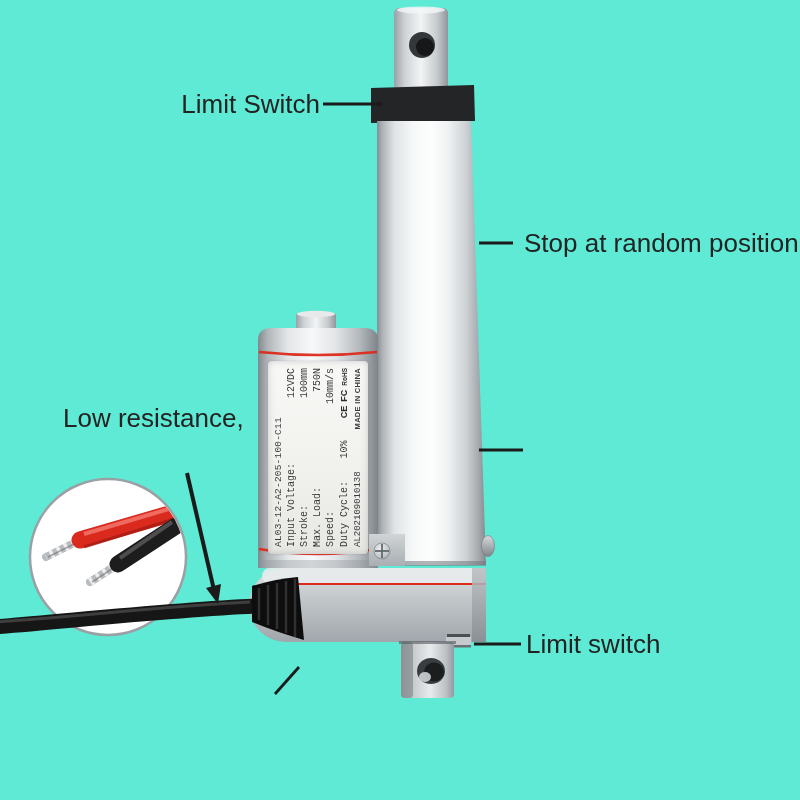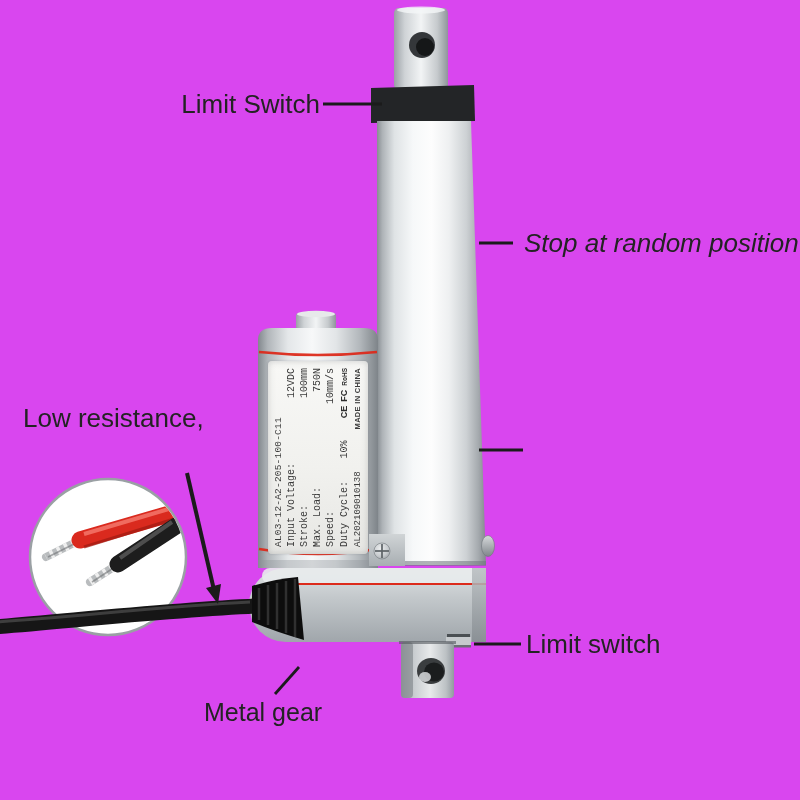--- a/index.html
+++ b/index.html
@@ -1,22 +1,22 @@
 <!DOCTYPE html>
 <html><head>
 <meta charset="utf-8">
 <style>
   html,body{margin:0;padding:0;background:#ffffff;}
-  .stage{position:relative;width:800px;height:800px;background:#d946ef;overflow:hidden;
+  .stage{position:relative;width:800px;height:800px;background:#5eead4;overflow:hidden;
          font-family:"Liberation Sans",sans-serif;}
   .artwork{position:absolute;left:0;top:0;}
   .ann{position:absolute;color:#232323;font-size:26px;line-height:30px;white-space:nowrap;}
   .ann-right{text-align:right;}
   .ann-small{font-size:25px;}
-  .two-line{white-space:normal;line-height:31px;font-size:26px;}
+  .two-line{white-space:normal;line-height:31px;font-size:26px;margin-left:40px;}
   
   .dev-label{position:absolute;left:268px;top:361px;width:100px;height:193px;
      background:linear-gradient(180deg,#f8f8f6 0%,#f1f1ee 55%,#e7e7e4 100%);
      border-radius:4px;box-shadow:inset 0 0 7px rgba(70,75,80,.25), 0 0 2px rgba(90,95,100,.35);}
   .dev-label-inner{position:absolute;left:0;top:193px;width:193px;height:100px;
      transform-origin:0 0;transform:rotate(-90deg);
      box-sizing:border-box;padding:5px 7px 4px 7px;
      display:flex;flex-direction:column;justify-content:space-between;
      font-family:"Liberation Mono",monospace;color:#3b3b3b;font-size:10px;}
   .lrow{display:flex;justify-content:space-between;align-items:baseline;
@@ -188,26 +188,25 @@
       <line x1="299" y1="667" x2="275" y2="694" stroke-width="2.8"></line>
     </g>
     <g>
       <line x1="187" y1="473" x2="214" y2="590" stroke="#1b1b1b" stroke-width="4"></line>
       <polygon points="218,604 206,588 221,584" fill="#1b1b1b"></polygon>
     </g>
   </svg>
 
   <div class="ann ann-right" style="left:140px;top:89px;width:180px;">Limit Switch</div>
 
-  <div class="ann" style="left:524px;top:228px;font-style:italic;">Stop at random position</div>
+  <div class="ann" style="left:524px;top:228px;">Stop at random position</div>
 
 
   <div class="ann" style="left:526px;top:629px;">Limit switch</div>
 
-  <div class="ann ann-small" style="left:204px;top:697px;">Metal gear</div>
 
   <div class="ann two-line" style="left:23px;top:403px;width:240px;">
     <span>Low resistance,</span><br>
   </div>
 
   <div class="dev-label">
     <div class="dev-label-inner">
       <div class="lrow lmodel">AL03-12-A2-205-100-C11</div>
       <div class="lrow">
         <span>Input Voltage:</span>

